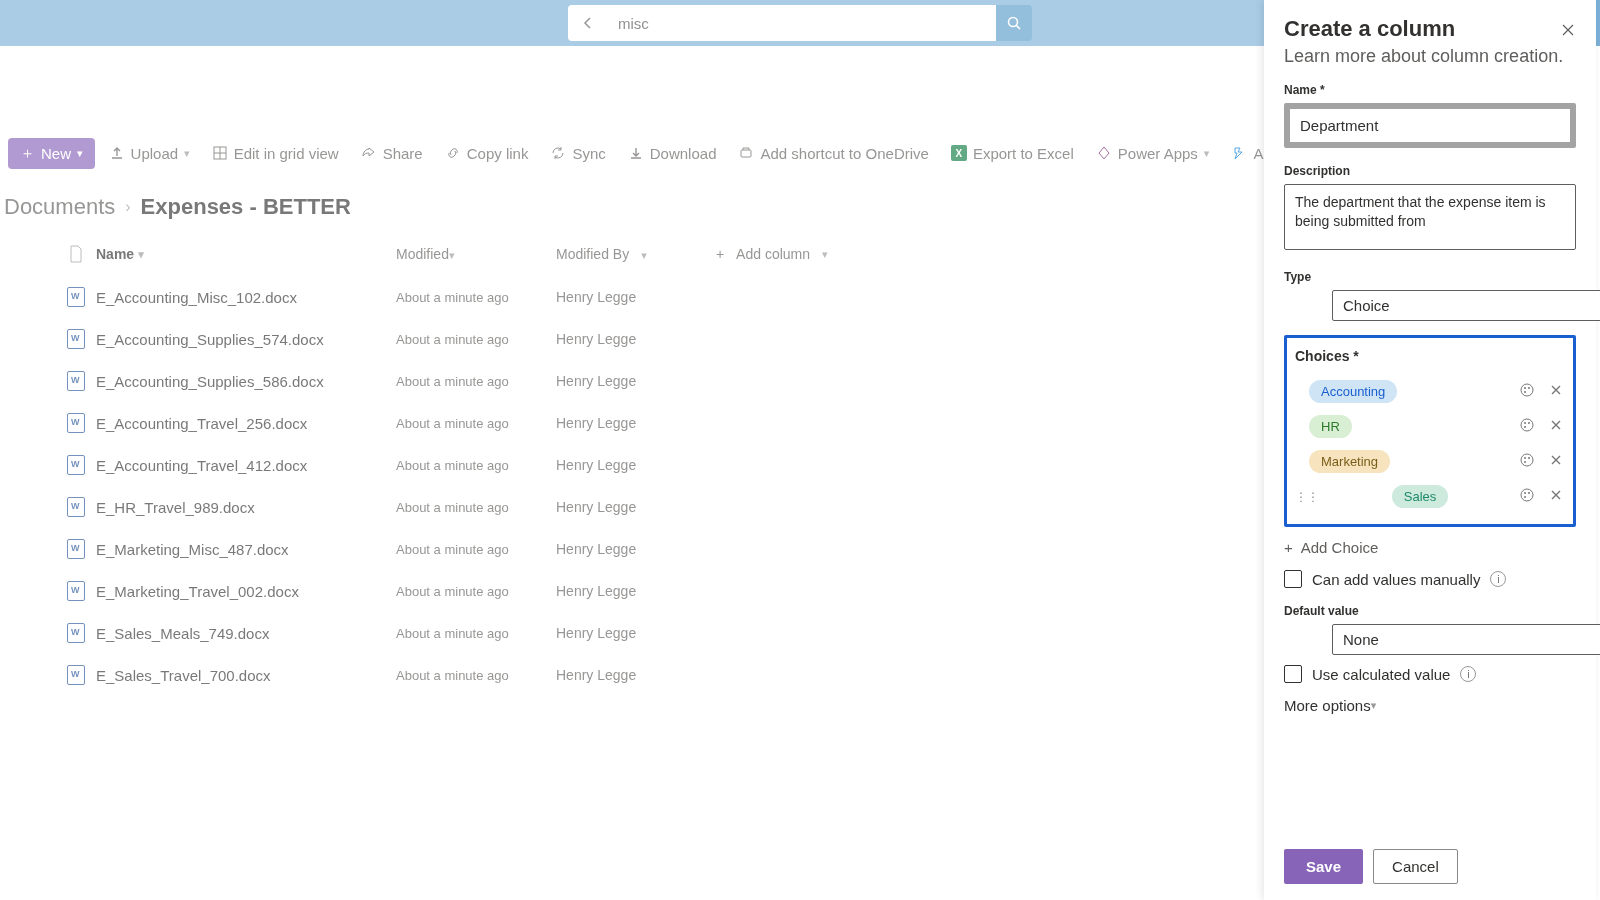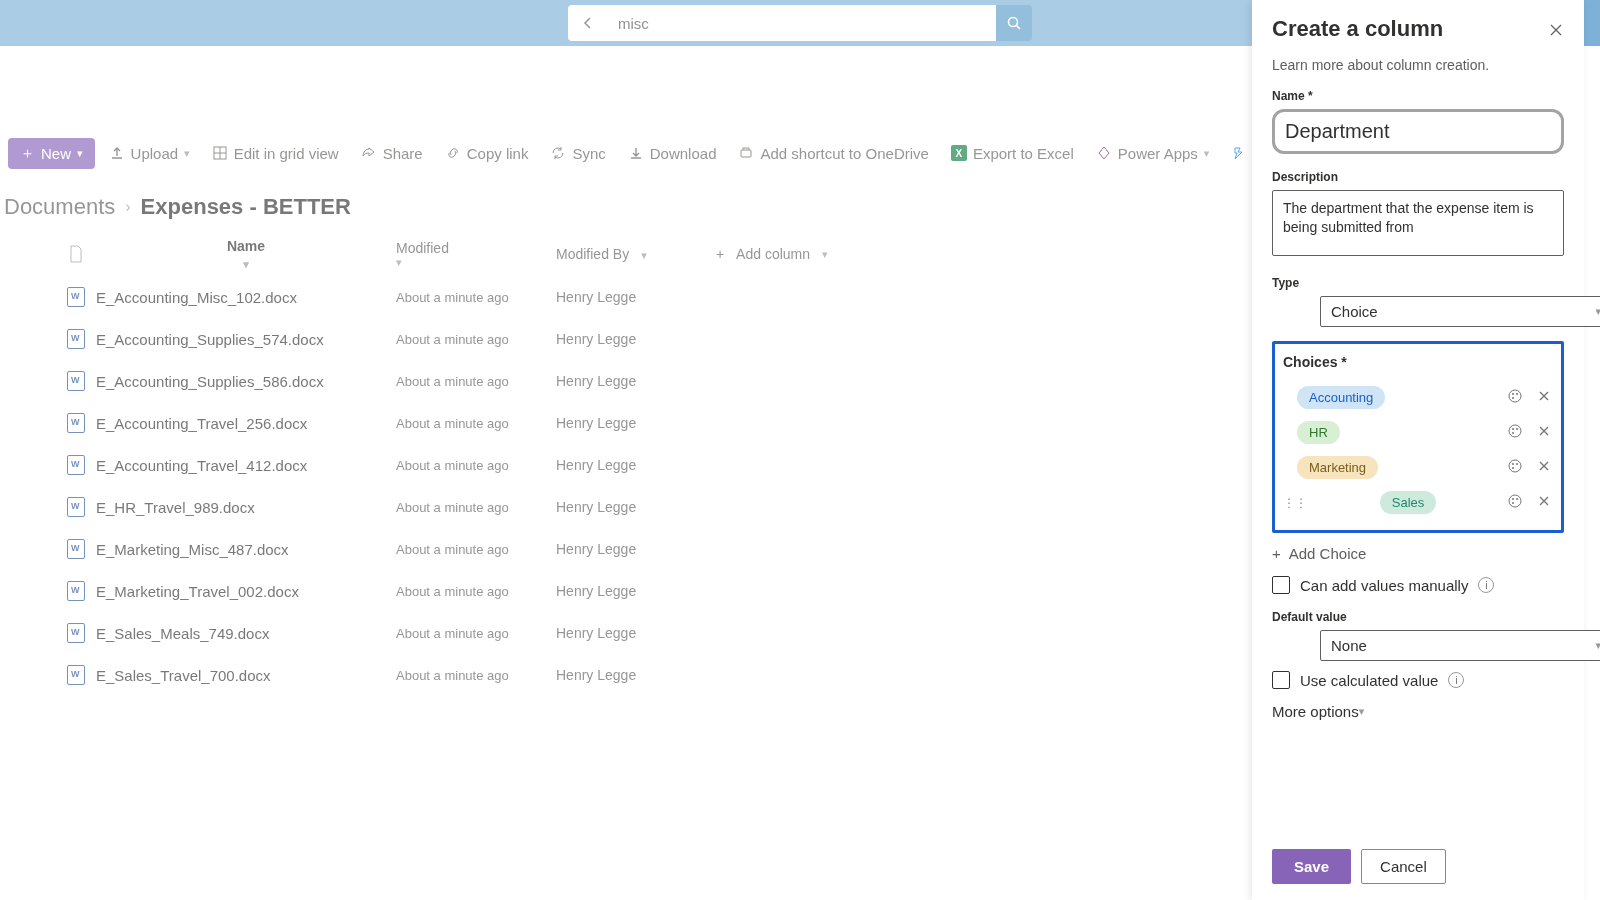--- a/index.html
+++ b/index.html
@@ -24,41 +24,41 @@
   
   .crumb { padding: 18px 4px 12px 4px; display:flex; align-items:center; gap:10px; }
   .crumb-doc { color:#605e5c; font-size:22px; }
   .crumb-sep { color:#a19f9d; }
   .crumb-cur { font-size:22px; font-weight:600; color:#323130; }
 
   
   .tbl { padding-left: 56px; }
   .thead { display:flex; align-items:center; height: 44px; font-size:14px; color:#605e5c; }
   .th-icon { width: 40px; display:flex; justify-content:center; }
-  .th-name { width: 300px; display:flex; align-items:center; gap:4px; font-weight:600; color:#323130;flex-direction:column;}
-  .th-mod  { width: 160px; display:flex; align-items:flex-start; gap:0;flex-direction:column;}
+  .th-name { width: 300px; display:flex; align-items:center; gap:4px; font-weight:600; color:#323130;}
+  .th-mod  { width: 160px; display:flex; align-items:flex-end; gap:0;}
   .th-modby{ width: 160px; display:flex; align-items:flex-end; gap:12px;}
   .th-add  { display:flex; align-items:center; gap:4px; }
   .chev { font-size:11px; color:#999; }
   .trow { display:flex; align-items:center; height: 42px; font-size:15px; color:#605e5c; }
   .tcell-icon { width:40px; display:flex; justify-content:center; }
   .tcell-name { width:300px; color:#323130; }
   .tcell-mod { width:160px; font-size:13px;}
   .tcell-modby { width:160px; font-size:14px;}
   .docicon { width:18px; height:20px; background:#fff; border:1px solid #2b579a; border-radius:2px; position:relative; }
   .docicon::after { content:"W"; position:absolute; left:3px; top:3px; font-size:9px; font-weight:bold; color:#2b579a;}
 
   
-  .panel { position:absolute; top:0; right:16px; width:332px; height:100%; background:#fff; box-shadow:-2px 0 8px rgba(0,0,0,0.1); padding: 16px 20px; display:flex; flex-direction:column; }
+  .panel { position:absolute; top:0; right:4px; width:332px; height:100%; background:#fff; box-shadow:-2px 0 8px rgba(0,0,0,0.1); padding: 16px 20px; display:flex; flex-direction:column; }
   .panel-title { font-size:22px; font-weight:600; color:#323130; }
   .panel-close { position:absolute; top:22px; right:20px; color:#605e5c; cursor:pointer; }
-  .panel-sub { font-size:14px; color:#605e5c; margin-top:15px; }
+  .panel-sub { font-size:18px; color:#605e5c; margin-top:4px; }
   .fld { margin-top: 16px; }
   .fld-label { font-size:12px; font-weight:600; color:#323130; margin-bottom:6px; display:block;}
-  .txt { width:100%; border:3px solid #a3a3a3; border-radius:12px; padding:8px 10px; font-size:20px; color:#323130; }
+  .txt { width:100%; border:6px solid #a3a3a3; border-radius:2px; padding:8px 10px; font-size:15px; color:#323130; }
   .ta { width:100%; border:1px solid #605e5c; border-radius:2px; padding:8px 10px; font-size:14px; color:#323130; resize:none; height:66px; line-height:1.35;}
   .sel { width:100%; border:1px solid #605e5c; border-radius:2px; padding:6px 10px; font-size:15px; color:#323130; background:#fff; display:flex; justify-content:space-between; align-items:center;margin-left:48px;}
   .choices-box { border:3px solid #1a5fd0; border-radius:2px; padding:10px 8px 10px 8px; margin-top:14px;}
   .choices-lbl { font-size:14px; font-weight:700; color:#323130; margin-bottom:10px; }
   .choice-row { display:flex; align-items:center; justify-content:space-between; padding:6px 2px 6px 14px; }
   .choice-row.drag { padding-left:0; }
   .drag-handle { color:#888; font-size:12px; margin-right:2px; }
   .choice-pill { padding:4px 12px; border-radius:14px; font-size:13px; }
   .choice-actions { display:flex; gap:14px; color:#777; align-items:center;}
   .link-row { display:flex; align-items:center; gap:8px; margin-top:12px; color:#605e5c; font-size:15px;}

